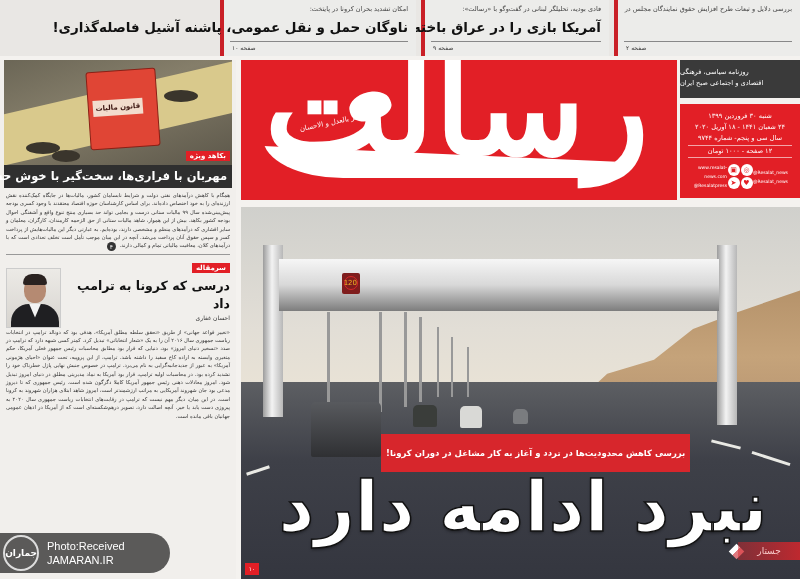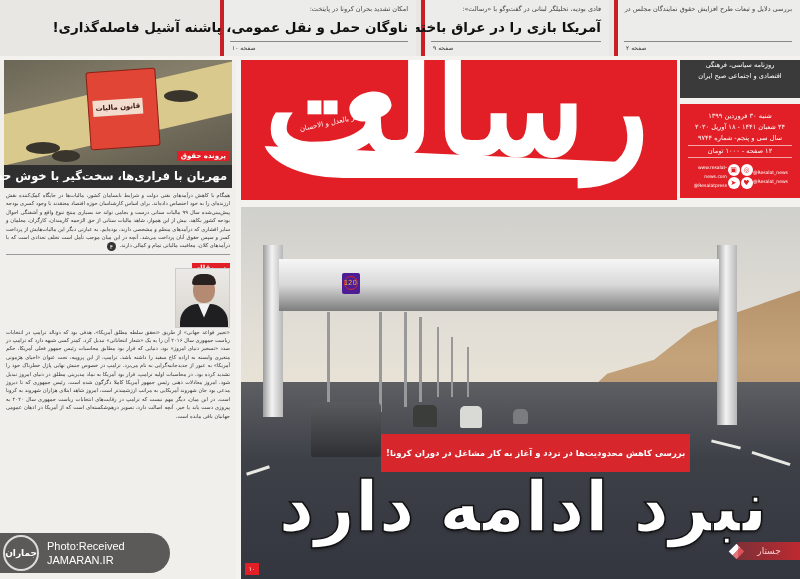--- a/index.html
+++ b/index.html
@@ -21,21 +21,21 @@
 
     
     .masthead { position: absolute; top: 60px; left: 241px; width: 436px; height: 140px; background: #e21f26; overflow: hidden; }
     .logo-word { position: absolute; right: 28px; top: -18px; font-family: "DejaVu Serif", serif; font-size: 132px; font-weight: bold; color: #fff; line-height: 1; letter-spacing: -8px; }
     .logo-swoosh { position: absolute; left: 22px; bottom: 22px; width: 360px; height: 40px; background: #fff; border-radius: 0 0 40px 80px / 0 0 40px 40px; clip-path: polygon(0 20%, 100% 60%, 100% 100%, 0 100%); }
     .motto { position: absolute; left: 24px; top: 60px; width: 120px; font-family: "DejaVu Serif", serif; font-size: 7px; color: #fff; line-height: 9px; transform: rotate(-12deg); opacity: 0.95; }
     .logo-dot { position: absolute; left: 108px; top: 32px; width: 42px; height: 28px; background: #fff; border-radius: 50% 60% 40% 50%; transform: rotate(-20deg); }
 
     
     .info { position: absolute; top: 60px; left: 680px; width: 120px; height: 142px; }
-    .info-dark { height: 38px; background: #3a3a3a; color: #fff; font-size: 6.6px; text-align: center; line-height: 11px; }
+    .info-dark { height: 38px; background: #3a3a3a; color: #fff; font-size: 6.6px; text-align: left; padding-top: 7px; line-height: 11px; }
     .info-red { margin-top: 6px; height: 94px; background: #e21f26; color: #fff; text-align: center; font-size: 6.6px; line-height: 11px; padding-top: 7px; }
     .info-red .price { border-top: 1px solid rgba(255,255,255,.6); border-bottom: 1px solid rgba(255,255,255,.6); margin: 1px 8px; }
     .social { display: grid; grid-template-columns: 1fr 26px 1fr; align-items: center; padding: 4px 3px 0; font-size: 4.5px; line-height: 9px; }
     .social .handles-l { text-align: left; direction: ltr; }
     .social .handles-r { text-align: right; direction: ltr; }
     .social .icons { display: grid; grid-template-columns: 12px 12px; gap: 1px; justify-content: center; }
     .social .ic { width: 12px; height: 12px; border-radius: 50%; background: #fff; color: #e21f26; font-size: 7px; line-height: 12px; text-align: center; }
 
     
     .leftcol { position: absolute; top: 60px; left: 0; width: 236px; height: 519px; background: #f1efec; }
@@ -73,21 +73,21 @@
     .sky { position: absolute; left: 0; top: 0; width: 100%; height: 175px; background: linear-gradient(#d0d0cc, #e2ded6 70%, #e8e2d6); }
     .road { position: absolute; left: 0; top: 175px; width: 100%; height: 197px; background: linear-gradient(#5d5f63, #3e4048 40%, #34363f); }
     .hill { position: absolute; right: -10px; top: 80px; width: 260px; height: 140px; background: linear-gradient(#b5926a, #c5a37a 50%, #b49270); clip-path: polygon(0 100%, 22% 62%, 40% 52%, 55% 30%, 72% 18%, 100% 0, 100% 100%); }
     .gantry-pole { position: absolute; background: linear-gradient(90deg, #9c9c9c, #f3f3f3 45%, #b7b7b7); }
     .gantry-beam { position: absolute; left: 38px; top: 52px; width: 440px; height: 52px; background: linear-gradient(#f6f6f6, #d8d8d8 50%, #7d7d7d); }
     .sign { position: absolute; left: 176px; top: 61px; width: 196px; height: 32px; background: #1b1312; display: flex; flex-direction: row; align-items: center; justify-content: space-between; padding: 0 6px; direction: ltr; }
     .sign .virus { width: 27px; height: 27px; border-radius: 50%; background: #fff; border: 3px solid #d62828; position: relative; }
     .sign .virus::before { content: ""; position: absolute; left: 5px; top: 5px; width: 11px; height: 11px; border-radius: 50%; background: #2b2b2b; }
     .sign .virus::after { content: ""; position: absolute; left: -2px; top: 9px; width: 25px; height: 3px; background: #d62828; transform: rotate(-45deg); }
     .sign .word { color: #e8402e; font-size: 17px; font-weight: bold; }
-    .speed { position: absolute; left: 101px; top: 66px; width: 18px; height: 21px; background: #4c1d95; color: #f1b323; font-size: 7px; text-align: center; line-height: 21px; border-radius: 2px; }
+    .speed { position: absolute; left: 101px; top: 66px; width: 18px; height: 21px; background: #7f1d1d; color: #f1b323; font-size: 7px; text-align: center; line-height: 21px; border-radius: 2px; }
     .speed span { display: inline-block; width: 14px; height: 14px; border: 1px solid #d62828; border-radius: 50%; line-height: 13px; }
     .pole-thin { position: absolute; width: 3px; background: #999; }
     .car { position: absolute; border-radius: 5px 5px 2px 2px; }
     .lane { position: absolute; height: 3px; background: #e9e9e4; }
     .caption-bar { position: absolute; left: 140px; top: 227px; background: #d7262c; color: #fff; font-size: 8.5px; font-weight: bold; padding: 14px 5px; white-space: nowrap; }
     .headline { position: absolute; left: 22px; top: 255px; width: 520px; text-align: center; font-size: 70px; font-weight: bold; color: #fff; line-height: 90px; letter-spacing: -2px; -webkit-text-stroke: 1.5px #111; text-shadow: 0 2px 3px rgba(0,0,0,.4); }
     .page-num { position: absolute; left: 4px; top: 356px; width: 14px; height: 12px; background: #e21f26; color: #fff; font-size: 6px; text-align: center; line-height: 12px; }
     .jaar { position: absolute; right: 0; top: 335px; width: 62px; height: 18px; background: linear-gradient(90deg, rgba(214,38,44,.45), rgba(214,38,44,.85)); color: #f7c8c8; font-size: 9px; text-align: center; line-height: 18px; }
     .jaar-diamond { position: absolute; right: 58px; top: 339px; width: 11px; height: 11px; background: linear-gradient(90deg, #fff 50%, #e07a80 50%); transform: rotate(45deg); }
   </style>
@@ -117,32 +117,36 @@
 <div class="leftcol">
   <div class="cartoon">
     <div class="road"></div>
     <div class="hole" style="left:160px;top:30px;"></div>
     <div class="hole" style="left:22px;top:82px;"></div>
     <div class="hole" style="left:48px;top:90px;width:28px;"></div>
     <div class="book">
       <div class="label">قانون مالیات</div>
     </div>
   </div>
-  <div class="special-tag">پرونده حقوق</div>
+  <div class="special-tag">بکاهد ویژه</div>
   <div class="dark-head">
     <div class="h">مهربان با فراری‌ها، سخت‌گیر با خوش حساب‌ها</div>
   </div>
   <div class="body-text">
     <span>همگام با کاهش درآمدهای نفتی دولت و شرایط نابسامان کشور، مالیات‌ها در جایگاه کمک‌کننده نقش ارزنده‌ای را به خود اختصاص داده‌اند. برای اساس کارشناسان حوزه اقتصاد معتقدند با وجود کسری بودجه پیش‌بینی‌شده سال ۹۹ مالیات ستانی درست و بجامی تواند حد بسیاری منتج تنوع واقع و آشفتگی احوال بودجه کشور بکاهد. بیش از این هموار، شاهد مالیات ستانی از حق الزحمه کارمندان، کارگران، معلمان و سایر اقشاری که درآمدهای منظم و مشخصی دارند، بوده‌ایم. به عبارتی دیگر این مالیات‌هایش از پرداخت کسر و سپس حقوق آنان پرداخت می‌شد. آنچه در این میان موجب تأمل است تخلف تعدادی است که با درآمدهای کلان، معافیت مالیاتی تمام و کمالی دارند.</span>
     <span class="cont-badge">۴</span>
   </div>
   <div class="sect-rule"></div>
 
   <div class="editorial-tag">سرمقاله</div>
   <div class="ed-row">
+    <div class="ed-text">
+      <div class="ed-title">درسی که کرونا به ترامپ داد</div>
+      <div class="author">احسان غفاری</div>
+    </div>
     <div class="photo">
       <div class="suit"></div>
       <div class="collar"></div>
       <div class="face"></div>
       <div class="hair"></div>
     </div>
   </div>
   <div class="ed-body">«تغییر قواعد جهانی» از طریق «تحقق سلطه مطلق آمریکا»، هدفی بود که دونالد ترامپ در انتخابات ریاست جمهوری سال ۲۰۱۶ آن را به یک «شعار انتخاباتی» تبدیل کرد. کمتر کسی شبهه دارد که ترامپ در صدد «تسخیر دنیای امروز» بود، دنیایی که قرار بود مطابق محاسبات رئیس جمهور فعلی آمریکا، حکم متغیری وابسته به اراده کاخ سفید را داشته باشد. ترامپ، از این پروپیه، تحت عنوان «احیای هژمونی آمریکا» به عبور از جدیدجانبه‌گرایی به نام می‌برد. ترامپ در خصوص جنبش نهایی پازل خطرناک خود را تشدید کرده بود. در محاسبات اولیه ترامپ، قرار بود آمریکا به نماد مدیریتی مطلق در دنیای امروز تبدیل شود. امروز معادلات ذهنی رئیس جمهور آمریکا کاملا دگرگون شده است. رئیس جمهوری که تا دیروز مدعی بود جان شهروند آمریکایی به مراتب ارزشمندتر است، امروز شاهد ابتلای هزاران شهروند به کرونا است. در این میان، دیگر مهم نیست که ترامپ در رقابت‌های انتخابات ریاست جمهوری سال ۲۰۲۰ به پیروزی دست یابد یا خیر. آنچه اصالت دارد، تصویر درهم‌شکسته‌ای است که از آمریکا در اذهان عمومی جهانیان باقی مانده است.</div>
 </div>
 

